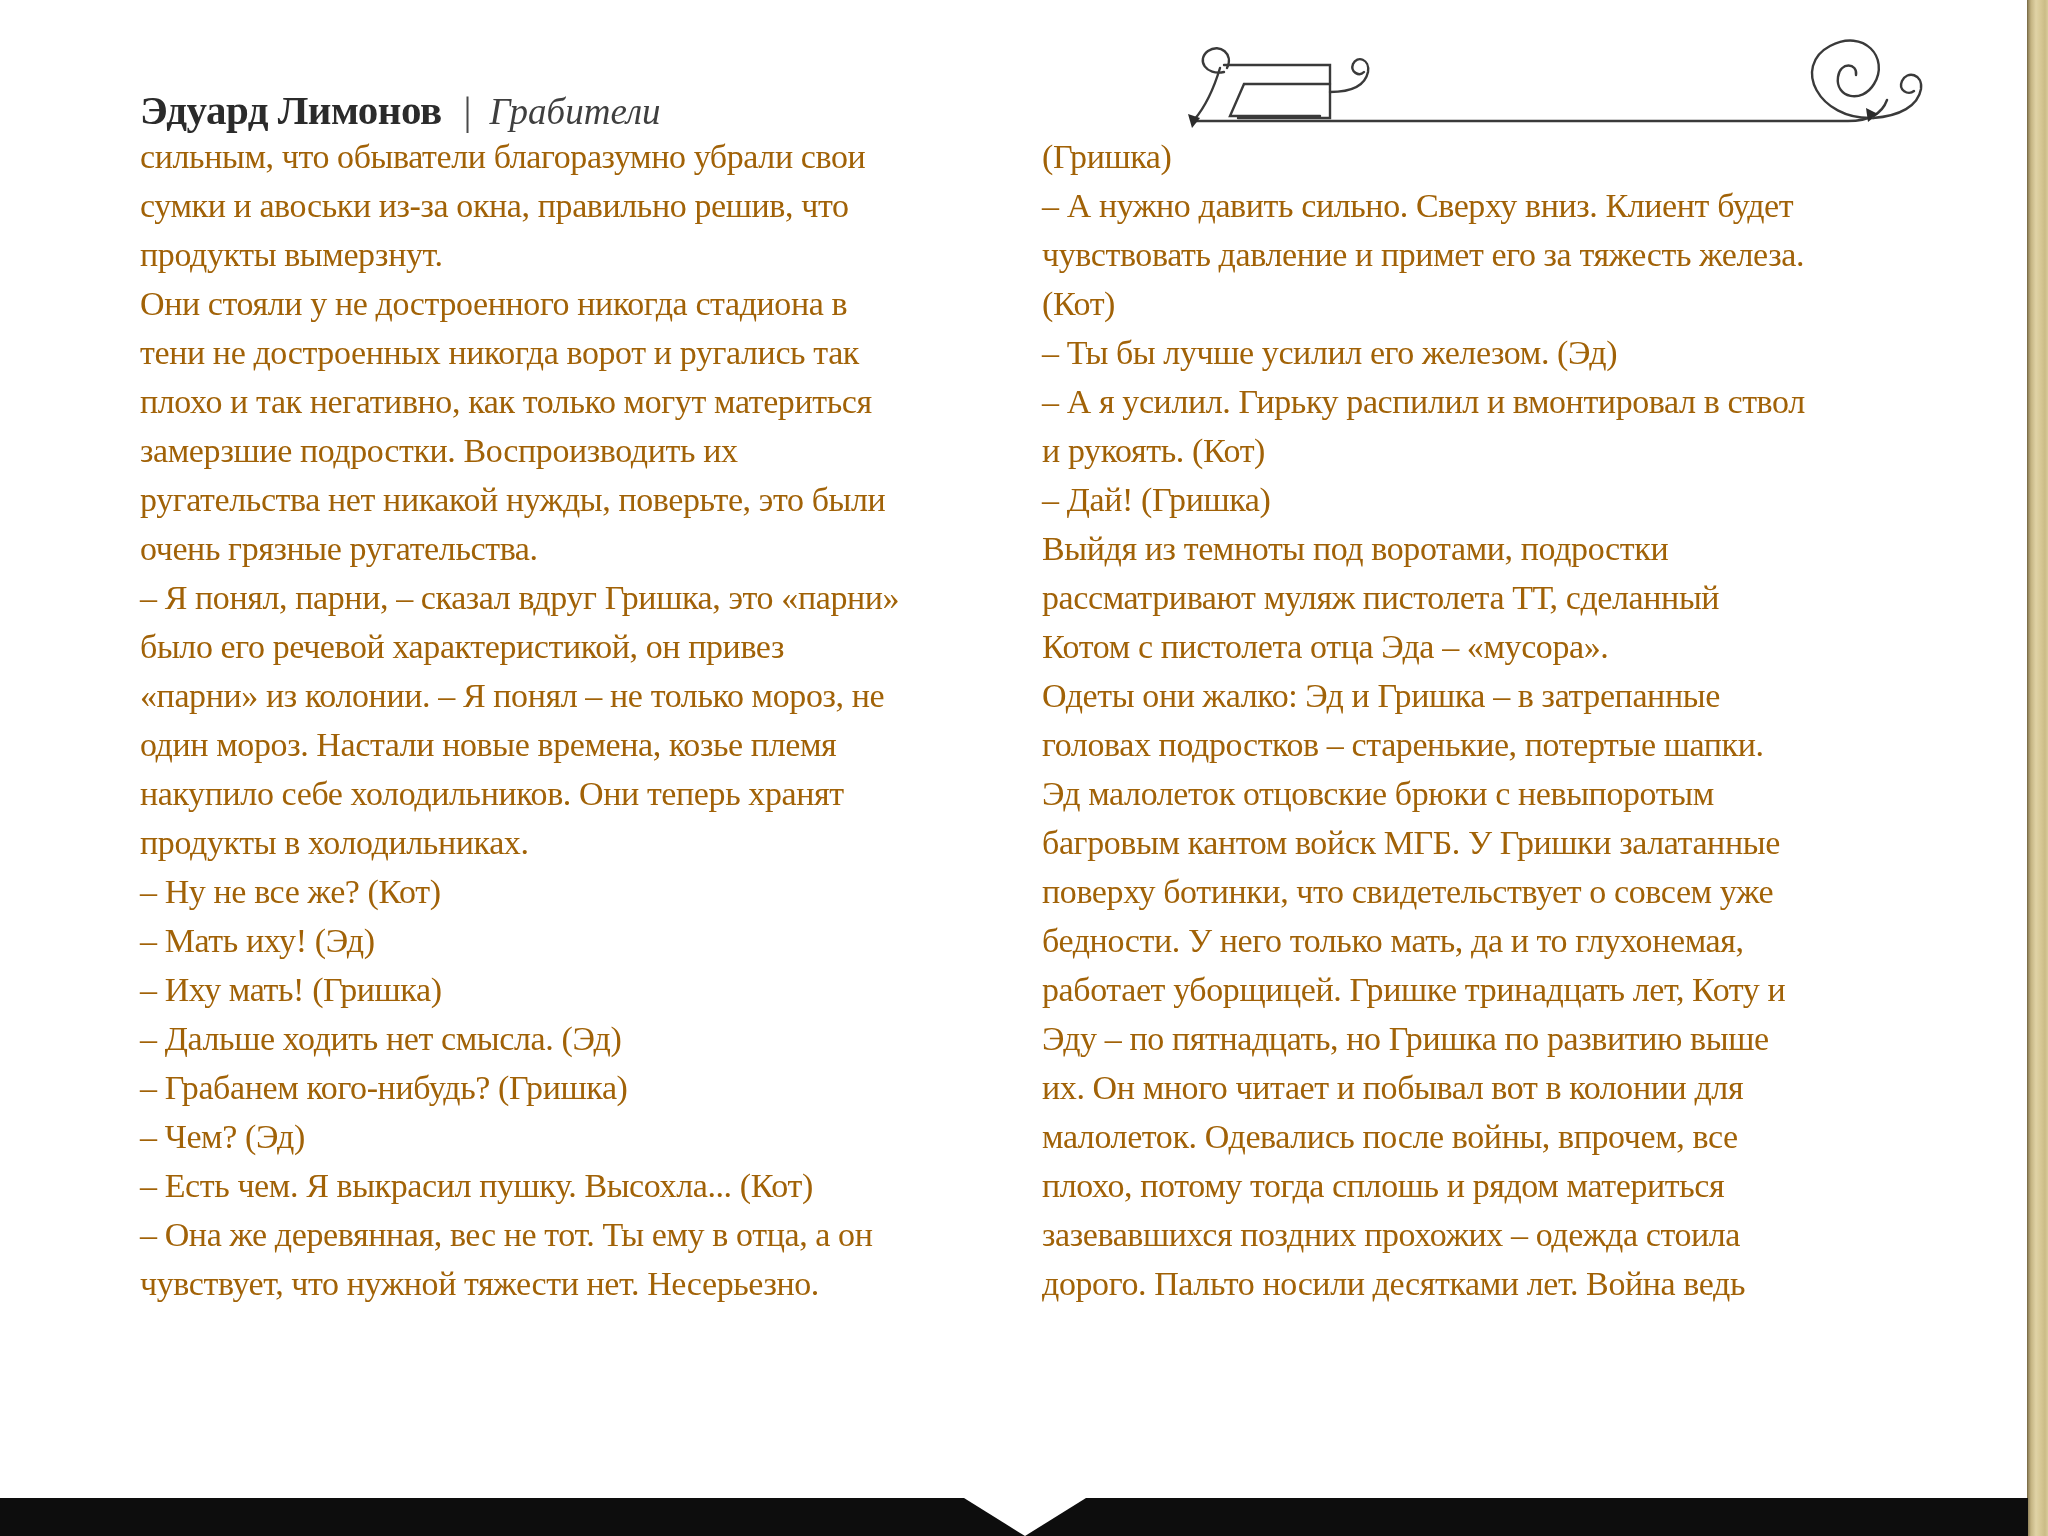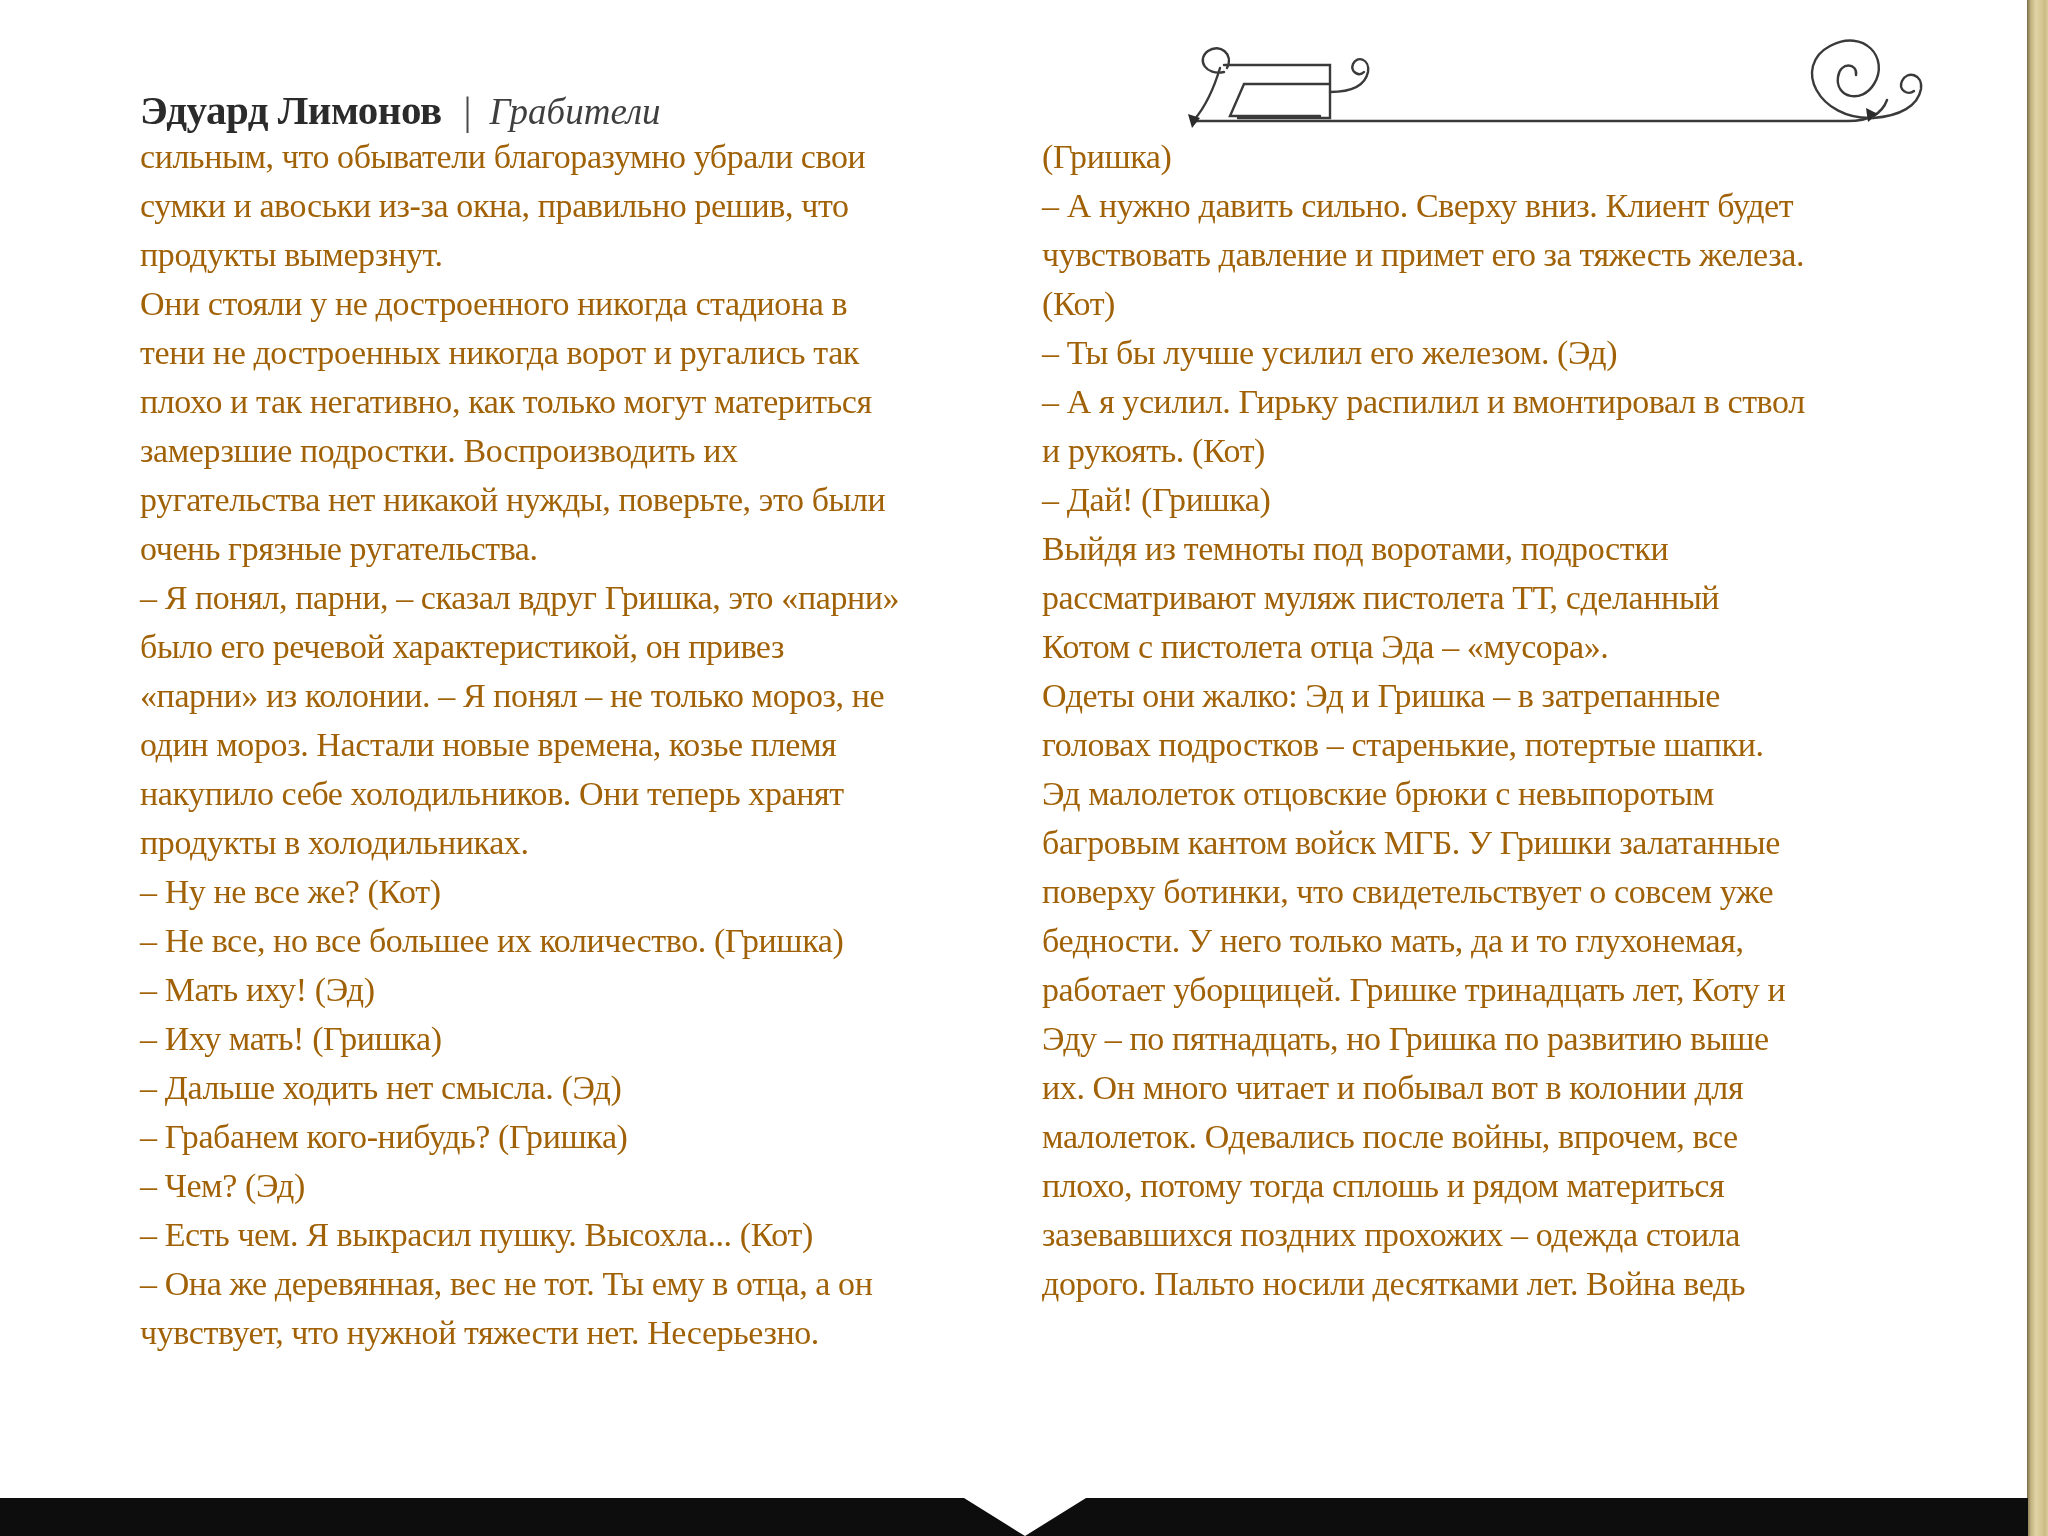--- a/index.html
+++ b/index.html
@@ -155,21 +155,20 @@
         <div class="text-line">замерзшие подростки. Воспроизводить их</div>
         <div class="text-line">ругательства нет никакой нужды, поверьте, это были</div>
         <div class="text-line">очень грязные ругательства.</div>
         <div class="text-line">– Я понял, парни, – сказал вдруг Гришка, это «парни»</div>
         <div class="text-line">было его речевой характеристикой, он привез</div>
         <div class="text-line">«парни» из колонии. – Я понял – не только мороз, не</div>
         <div class="text-line">один мороз. Настали новые времена, козье племя</div>
         <div class="text-line">накупило себе холодильников. Они теперь хранят</div>
         <div class="text-line">продукты в холодильниках.</div>
         <div class="text-line">– Ну не все же? (Кот)</div>
-        <div class="text-line">– Не все, но все большее их количество. (Гришка)</div>
         <div class="text-line">– Мать иху! (Эд)</div>
         <div class="text-line">– Иху мать! (Гришка)</div>
         <div class="text-line">– Дальше ходить нет смысла. (Эд)</div>
         <div class="text-line">– Грабанем кого-нибудь? (Гришка)</div>
         <div class="text-line">– Чем? (Эд)</div>
         <div class="text-line">– Есть чем. Я выкрасил пушку. Высохла... (Кот)</div>
         <div class="text-line">– Она же деревянная, вес не тот. Ты ему в отца, а он</div>
         <div class="text-line">чувствует, что нужной тяжести нет. Несерьезно.</div>
     </div>
     <div class="text-col col-right">

